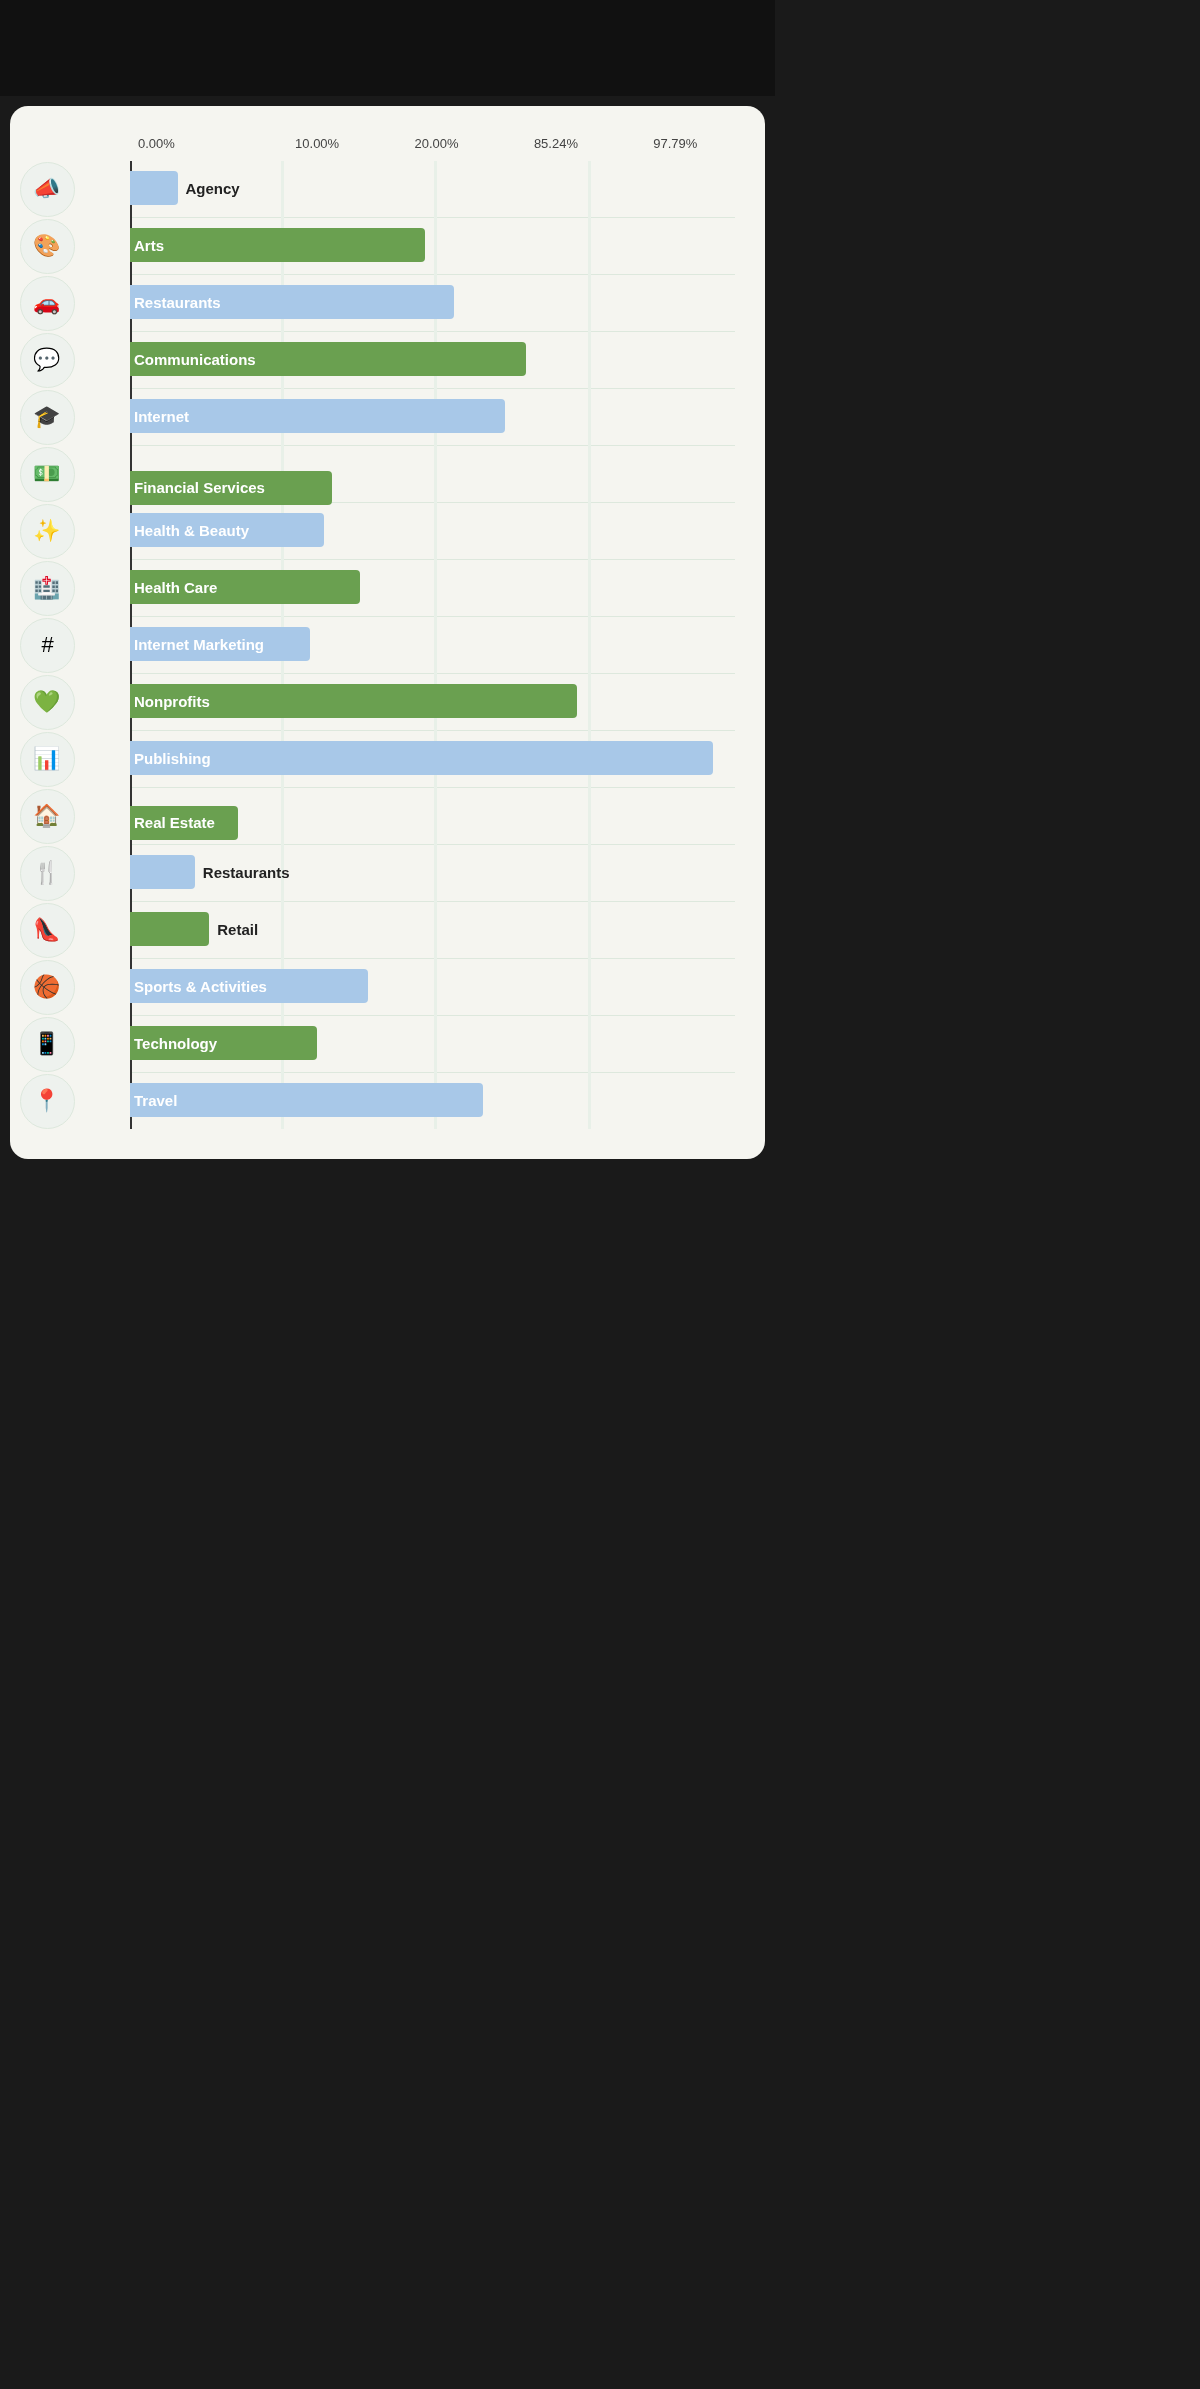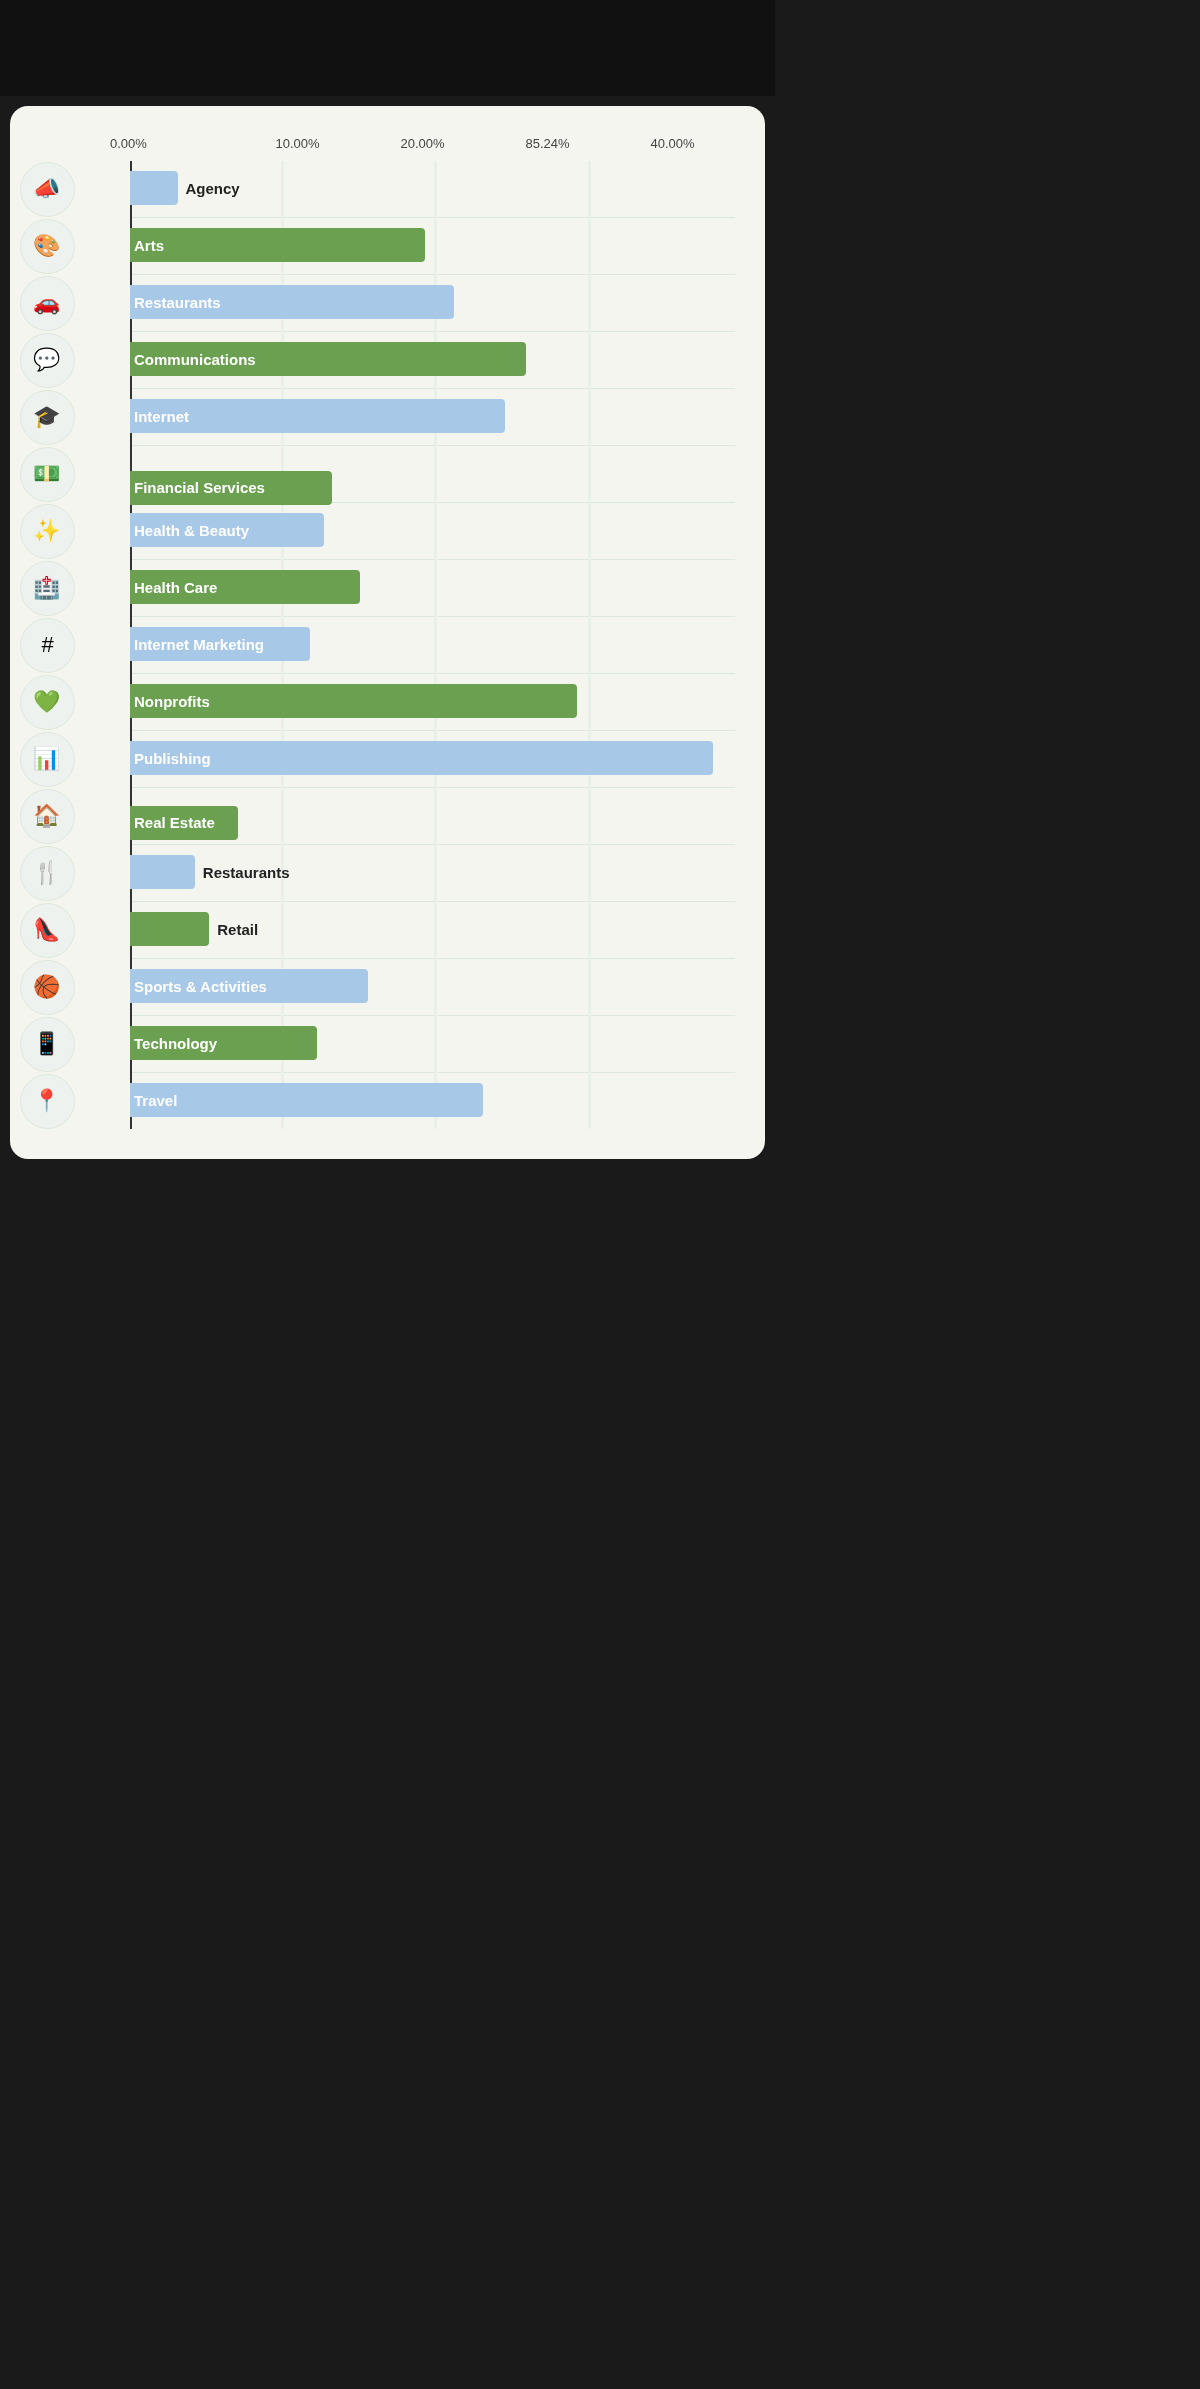--- a/index.html
+++ b/index.html
@@ -18,21 +18,21 @@
       line-height: 1.3;
     }
     .chart-container {
       background: #f5f5f0;
       border-radius: 18px;
       margin: 10px;
       padding: 30px 20px 30px 10px;
     }
     .x-axis-labels {
       display: flex;
-      margin-left: 90px;
+      margin-left: 118px;
       margin-bottom: 10px;
       padding-right: 10px;
     }
     .x-axis-label {
       flex: 1;
       text-align: center;
       font-size: 13px;
       color: #444;
     }
     .x-axis-label:first-child {
@@ -148,21 +148,21 @@
   <span></span><br>
   <span></span>
 </div>
 
 <div class="chart-container">
   <div class="x-axis-labels" id="x-axis-labels">
       <div class="x-axis-label">0.00%</div>
       <div class="x-axis-label">10.00%</div>
       <div class="x-axis-label">20.00%</div>
       <div class="x-axis-label">85.24%</div>
-      <div class="x-axis-label">40.00%</div>
+      <div class="x-axis-label">97.79%</div>
     </div>
   <div class="chart-inner">
     <div class="chart-area" id="chart-area">
       <div class="grid-bg"></div>
       <div class="axis-line"></div>
       <div id="rows-container">
           <div class="row">
             <div class="row-icon">📣</div>
             <div class="bars-group">
               <div class="bar-row">

